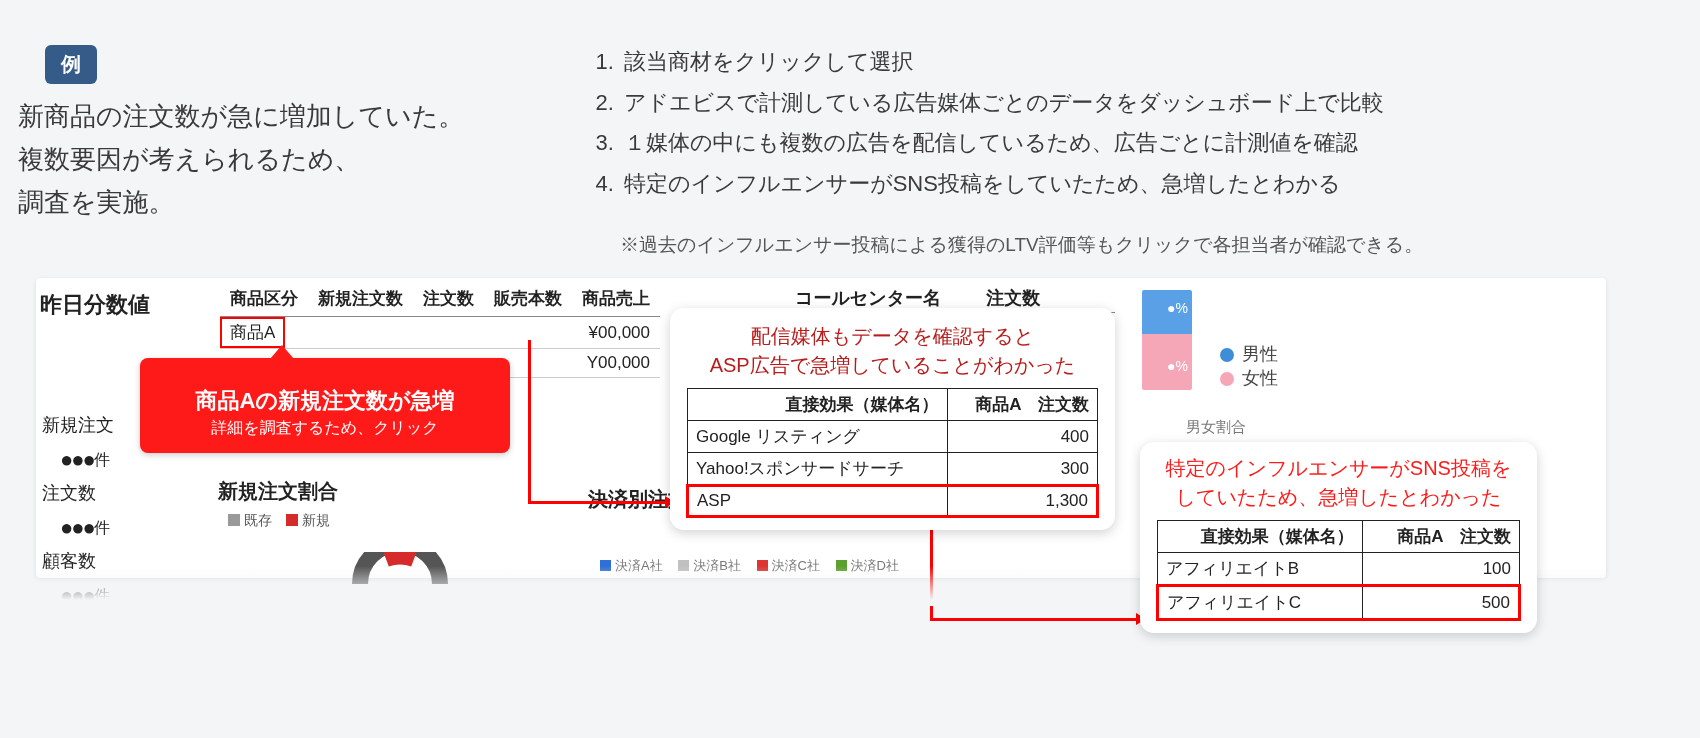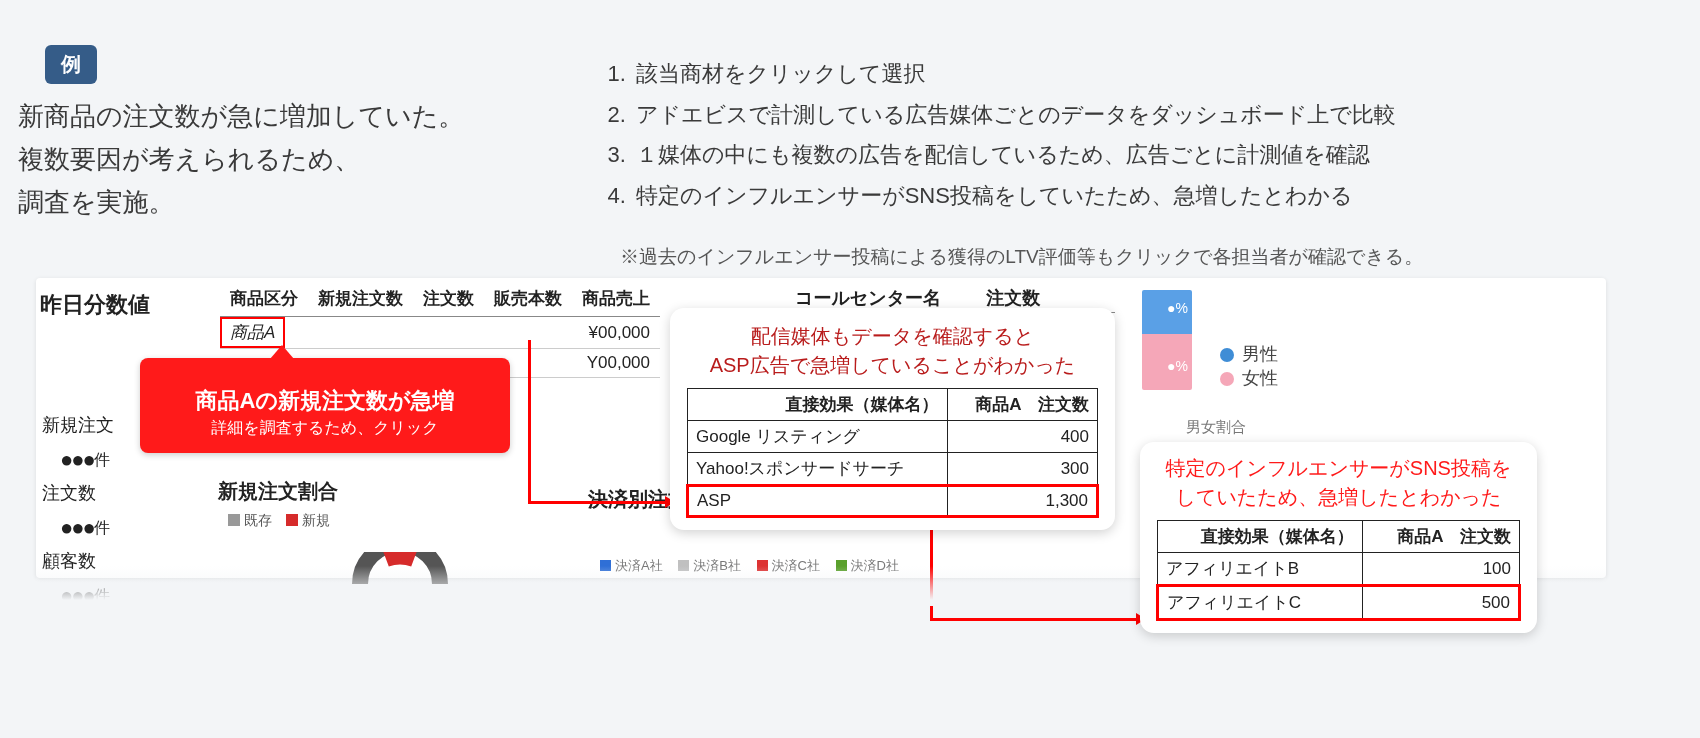--- a/index.html
+++ b/index.html
@@ -31,21 +31,21 @@
     color:#3a3a3a;
     font-weight:500;
   }
   .steps{
     position:absolute;
     left:590px;top:42px;
     font-size:22px;
     color:#3a3a3a;
     line-height:1.85;
   }
-  .steps ol{margin:12px;padding-left:30px;}
+  .steps ol{margin:0;padding-left:30px;}
   .steps li{padding-left:4px;}
   .steps .note{
     margin-left:30px;
     margin-top:22px;
     font-size:19px;
     color:#555;
   }
 
   
   .panel{
@@ -302,21 +302,21 @@
     <tr>
       <th>商品区分</th>
       <th>新規注文数</th>
       <th>注文数</th>
       <th>販売本数</th>
       <th>商品売上</th>
     </tr>
   </thead>
   <tbody>
     <tr>
-      <td style="padding:0;"><span class="cell-highlight" style="display:inline-block;font-style:italic;">商品A</span></td>
+      <td style="padding:0;"><span class="cell-highlight" style="display:inline-block;">商品A</span></td>
       <td></td>
         <td></td>
         <td></td>
       <td>¥00,000</td>
     </tr>
     <tr>
       <td></td>
         <td></td>
         <td></td>
         <td></td>

